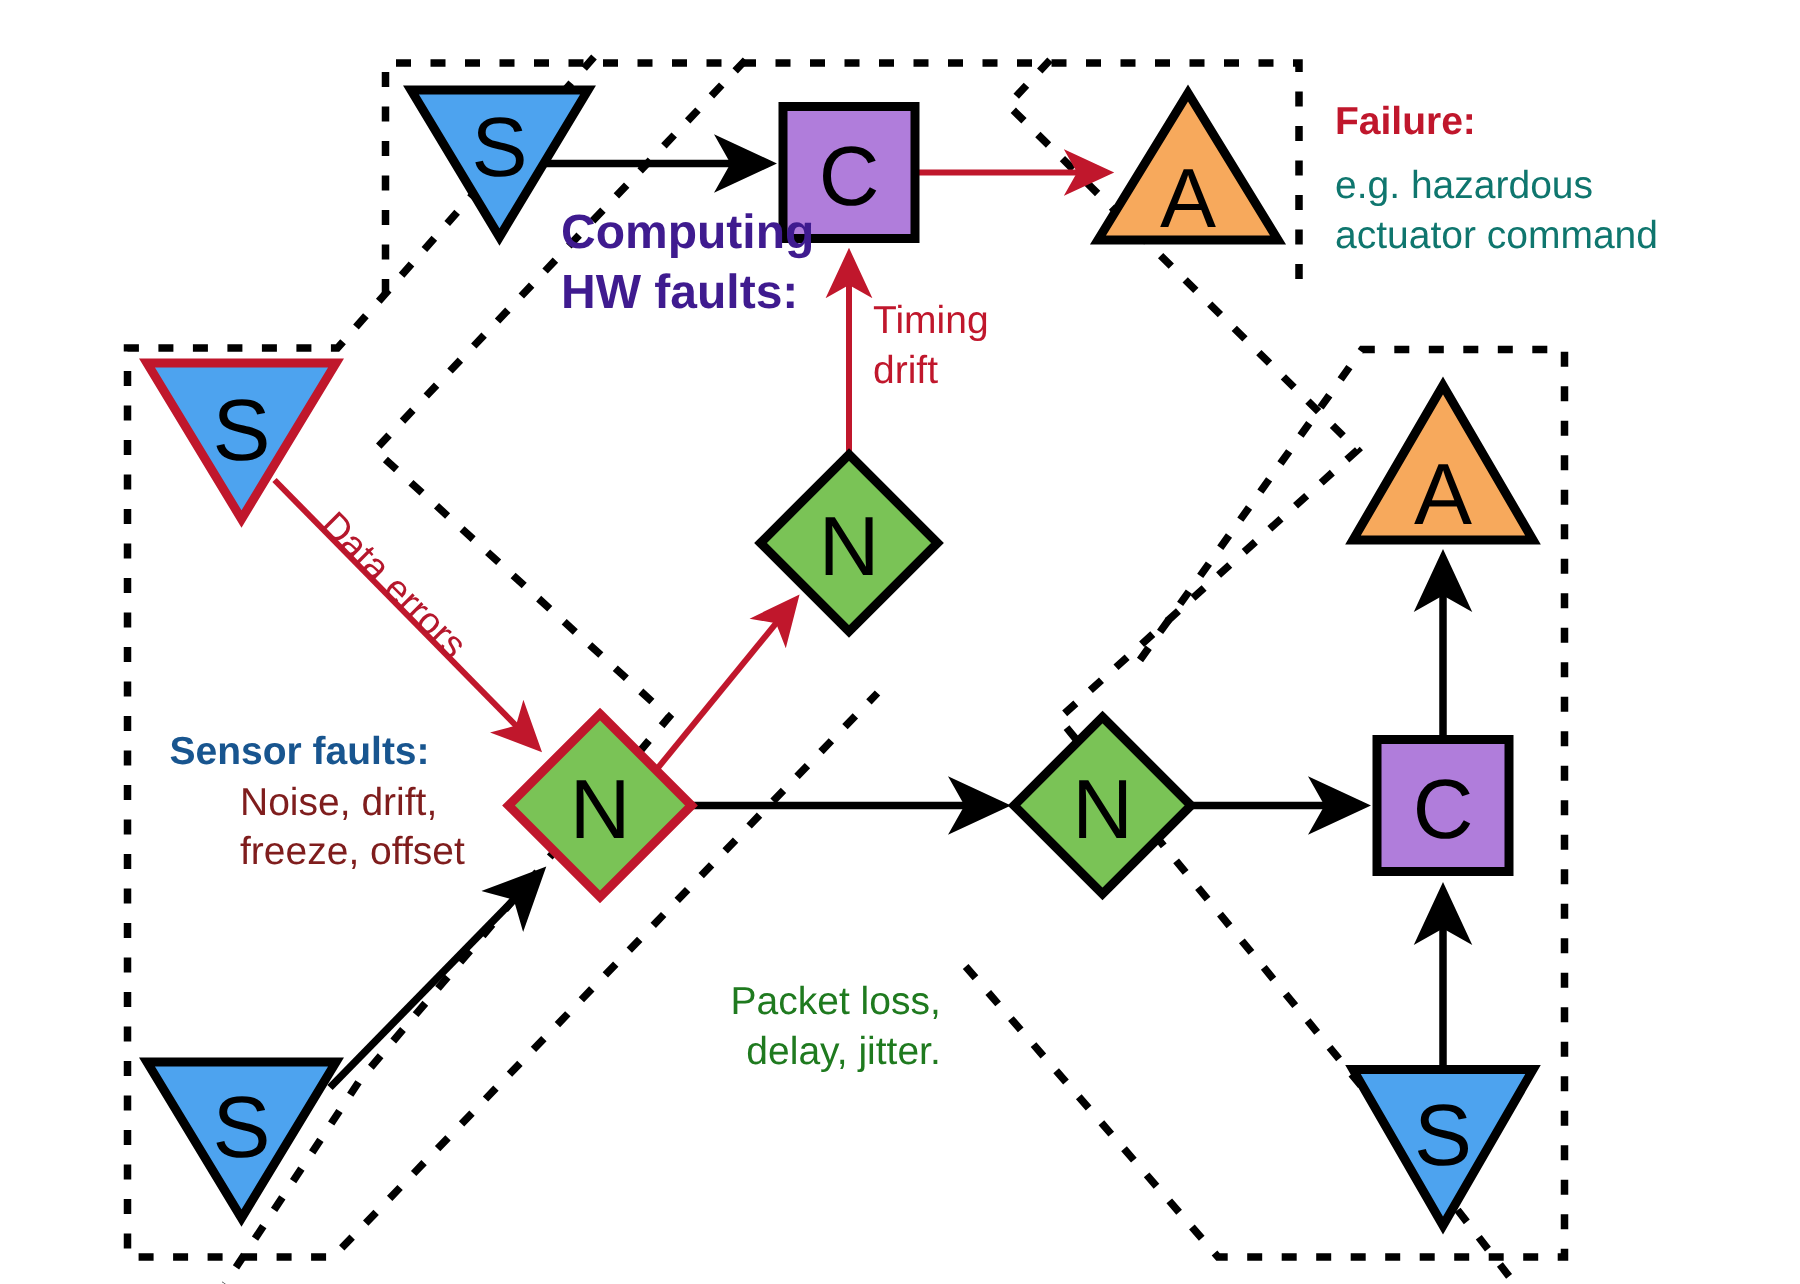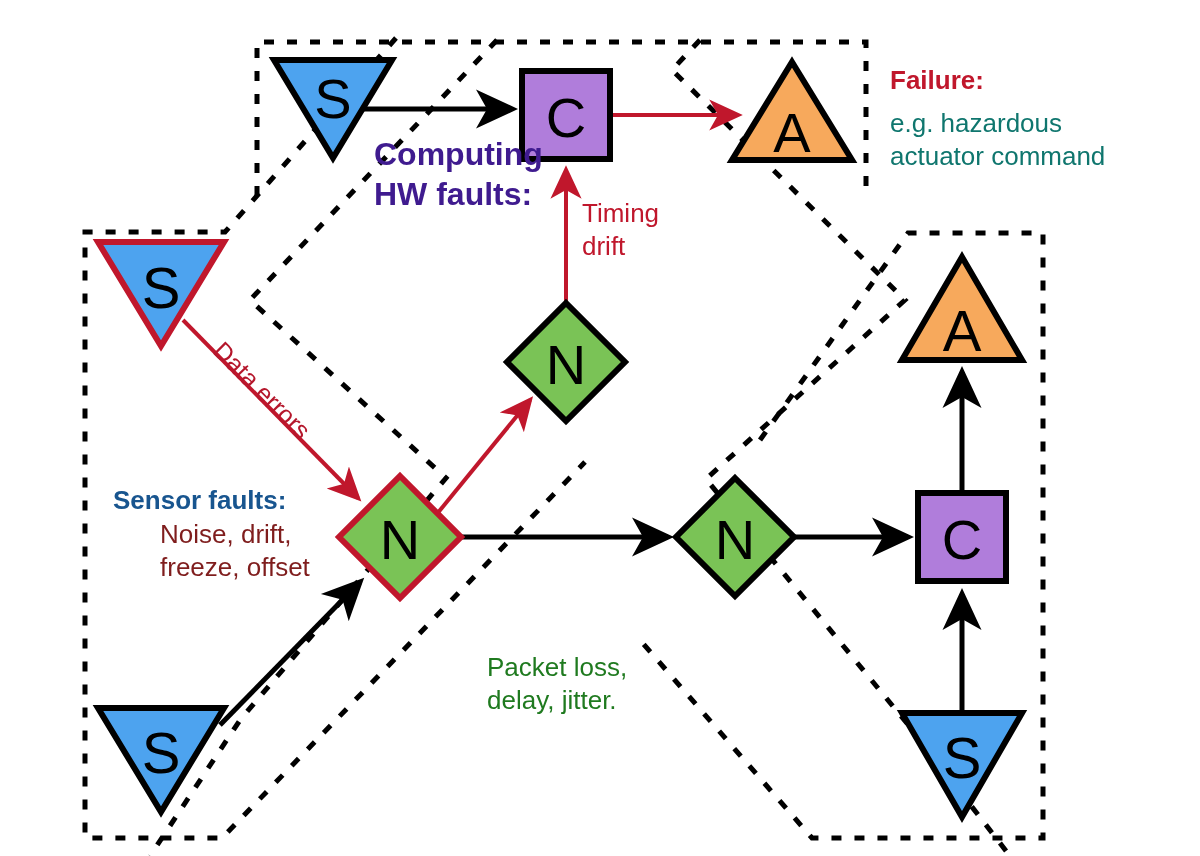--- a/index.html
+++ b/index.html
@@ -167,16 +167,16 @@
 
   <div class="lbl" style="left:582px; top:197px; font-size:26px; color:#c0172c;">Timing
 drift</div>
 
   <div class="rot-label" style="left:228px; top:336px; transform: rotate(45deg);">Data errors</div>
 
   <div class="lbl lbl-title" style="left:113px; top:484px; font-size:26px; color:#18558f;">Sensor faults:</div>
   <div class="lbl" style="left:113px; top:518px; font-size:26px; color:#7f1d1d;margin-left:47px;">Noise, drift,
 freeze, offset</div>
 
-  <div class="lbl" style="left:487px; top:651px; font-size:26px; color:#1f7a1f; text-align:left;">Packet loss,
+  <div class="lbl" style="left:487px; top:651px; font-size:26px; color:#1f7a1f; text-align:right;">Packet loss,
 delay, jitter.</div>
 
 </div>
 
 </body></html>

